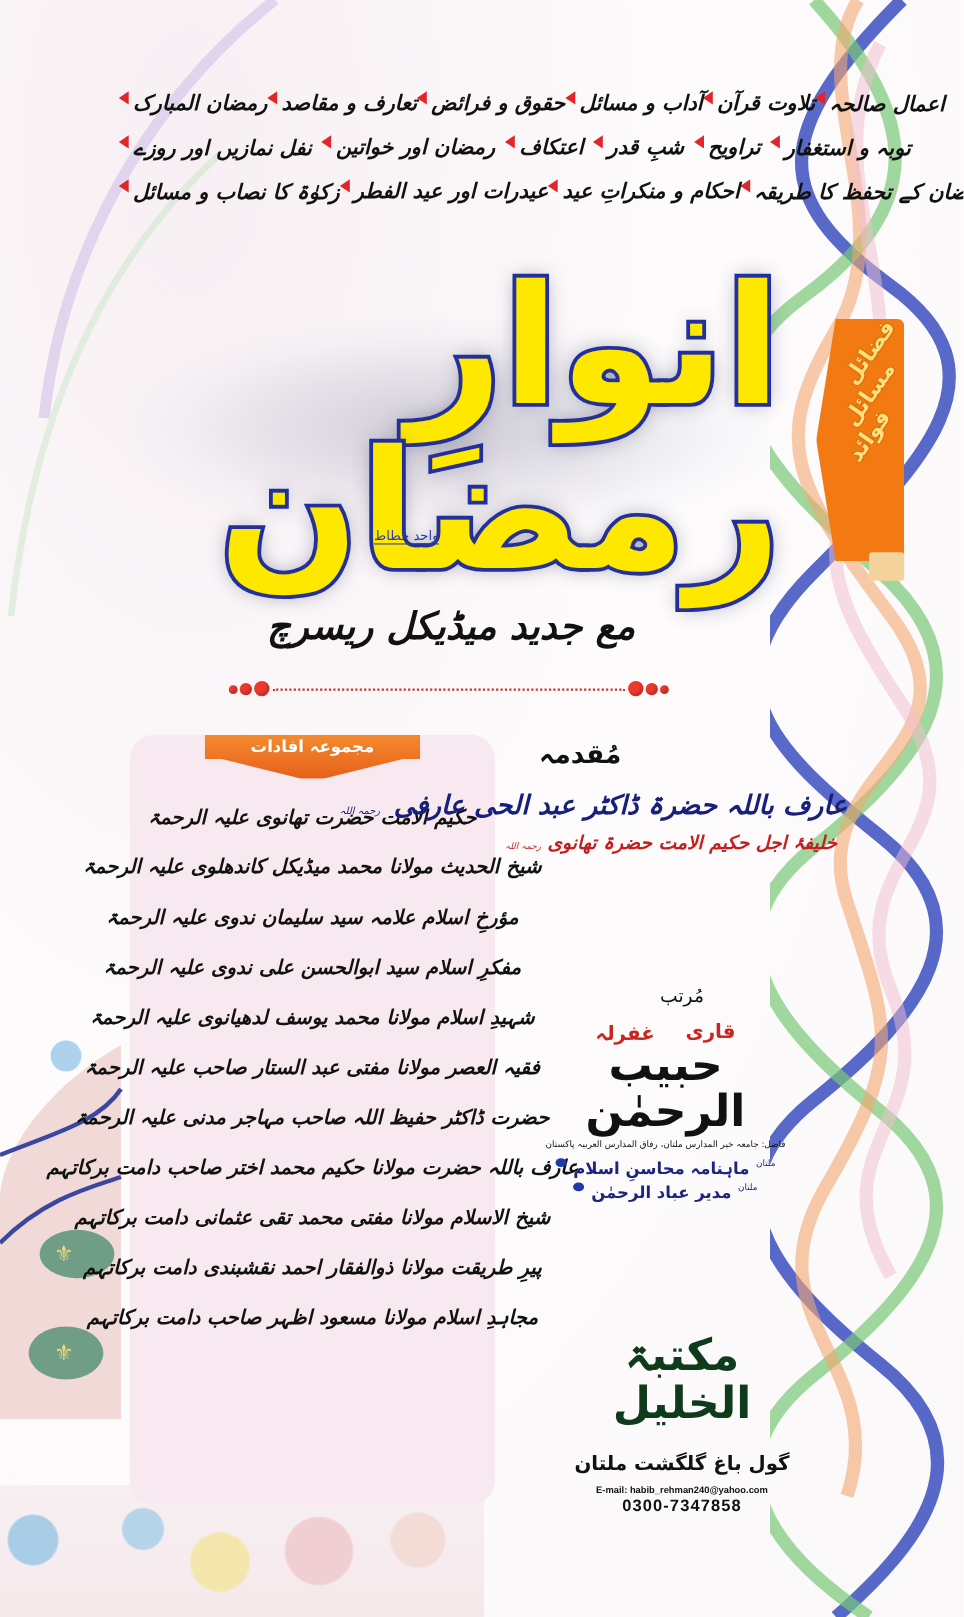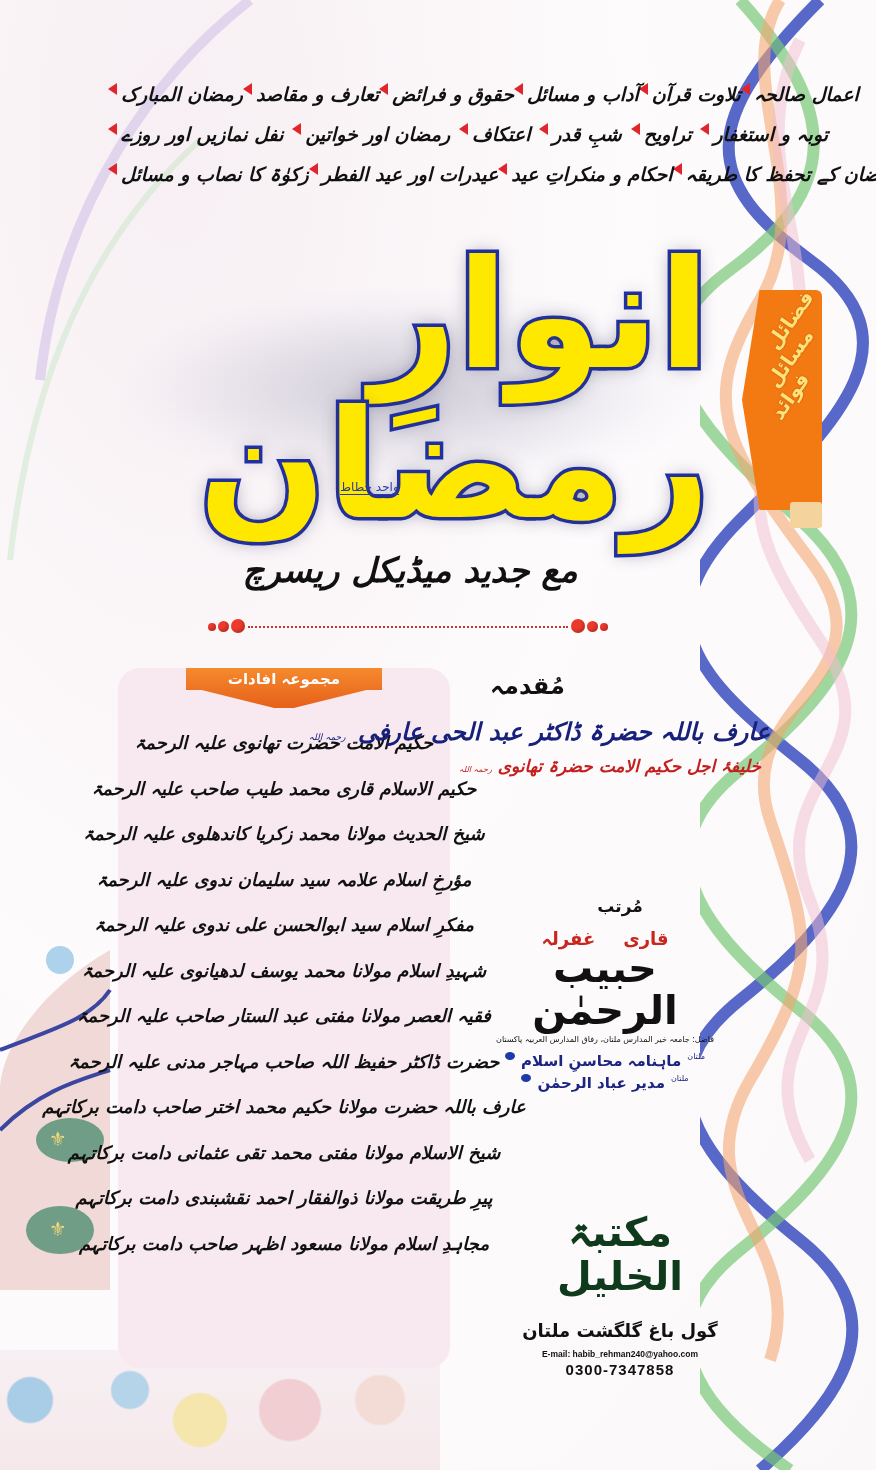--- a/index.html
+++ b/index.html
@@ -83,21 +83,21 @@
     .intro-label { text-align: left; font-size: 24px; font-weight: bold; color: #111; margin-left: 40px; }
     .intro-author { margin-top: 18px; text-align: right; font-size: 24px; font-weight: bold;
       font-style: italic; color: #17207a; white-space: nowrap; }
     .intro-author .honor { font-size: 9px; color: #17207a; font-weight: normal; margin-right: 4px; }
     .intro-sub { margin-top: 10px; text-align: center; font-size: 17px; font-weight: bold;
       font-style: italic; color: #c41f1f; white-space: nowrap; }
     .intro-sub .honor { font-size: 8px; color: #c41f1f; font-weight: normal; }
 
     
     .compiler { position: absolute; left: 480px; top: 896px; width: 250px; text-align: center; }
-    .compiler-label { font-size: 17px; font-weight: bold; color: #111; margin-left: 30px; }
+    .compiler-label { font-size: 17px; font-weight: normal; color: #111; margin-left: 30px; }
     .compiler-titles { display: flex; justify-content: center; gap: 28px; margin-top: 12px; }
     .compiler-title { font-size: 18px; font-weight: bold; color: #c9261f; }
     .compiler-name { font-size: 40px; font-weight: bold; color: #111; line-height: 1.05; margin-top: -2px; }
     .compiler-affil { font-size: 8px; color: #111; margin-top: 4px; }
     .compiler-org { display: flex; flex-direction: row-reverse; align-items: flex-start; justify-content: center;
       gap: 6px; margin-top: 8px; font-size: 15px; font-weight: bold; color: #1c2580; }
     .org-bullet { width: 10px; height: 8px; border-radius: 50%; background: #1c3aa8; display: inline-block; }
     .org-city { font-size: 8px; font-weight: normal; }
 
     
@@ -238,22 +238,21 @@
     <span class="dot" style="right:0;top:3px;width:8px;height:8px;"></span>
   </div>
 
   <div class="panel">
     <div class="panel-header">
       <div class="panel-header-shape"></div>
       <div class="panel-header-label rtl">مجموعہ افادات</div>
     </div>
     <div class="scholars rtl">
       <div class="scholar">حکیم الامت حضرت تھانوی علیہ الرحمۃ</div>
-      <div class="scholar">حکیم الاسلام قاری محمد طیب صاحب علیہ الرحمۃ</div>
-      <div class="scholar">شیخ الحدیث مولانا محمد زکریا کاندھلوی علیہ الرحمۃ</div>
+      <div class="scholar">شیخ الحدیث مولانا محمد میڈیکل کاندھلوی علیہ الرحمۃ</div>
       <div class="scholar">مؤرخِ اسلام علامہ سید سلیمان ندوی علیہ الرحمۃ</div>
       <div class="scholar">مفکرِ اسلام سید ابوالحسن علی ندوی علیہ الرحمۃ</div>
       <div class="scholar">شہیدِ اسلام مولانا محمد یوسف لدھیانوی علیہ الرحمۃ</div>
       <div class="scholar">فقیہ العصر مولانا مفتی عبد الستار صاحب علیہ الرحمۃ</div>
       <div class="scholar">حضرت ڈاکٹر حفیظ اللہ صاحب مہاجر مدنی علیہ الرحمۃ</div>
       <div class="scholar">عارف باللہ حضرت مولانا حکیم محمد اختر صاحب دامت برکاتہم</div>
       <div class="scholar">شیخ الاسلام مولانا مفتی محمد تقی عثمانی دامت برکاتہم</div>
       <div class="scholar">پیرِ طریقت مولانا ذوالفقار احمد نقشبندی دامت برکاتہم</div>
       <div class="scholar">مجاہدِ اسلام مولانا مسعود اظہر صاحب دامت برکاتہم</div>
     </div>

